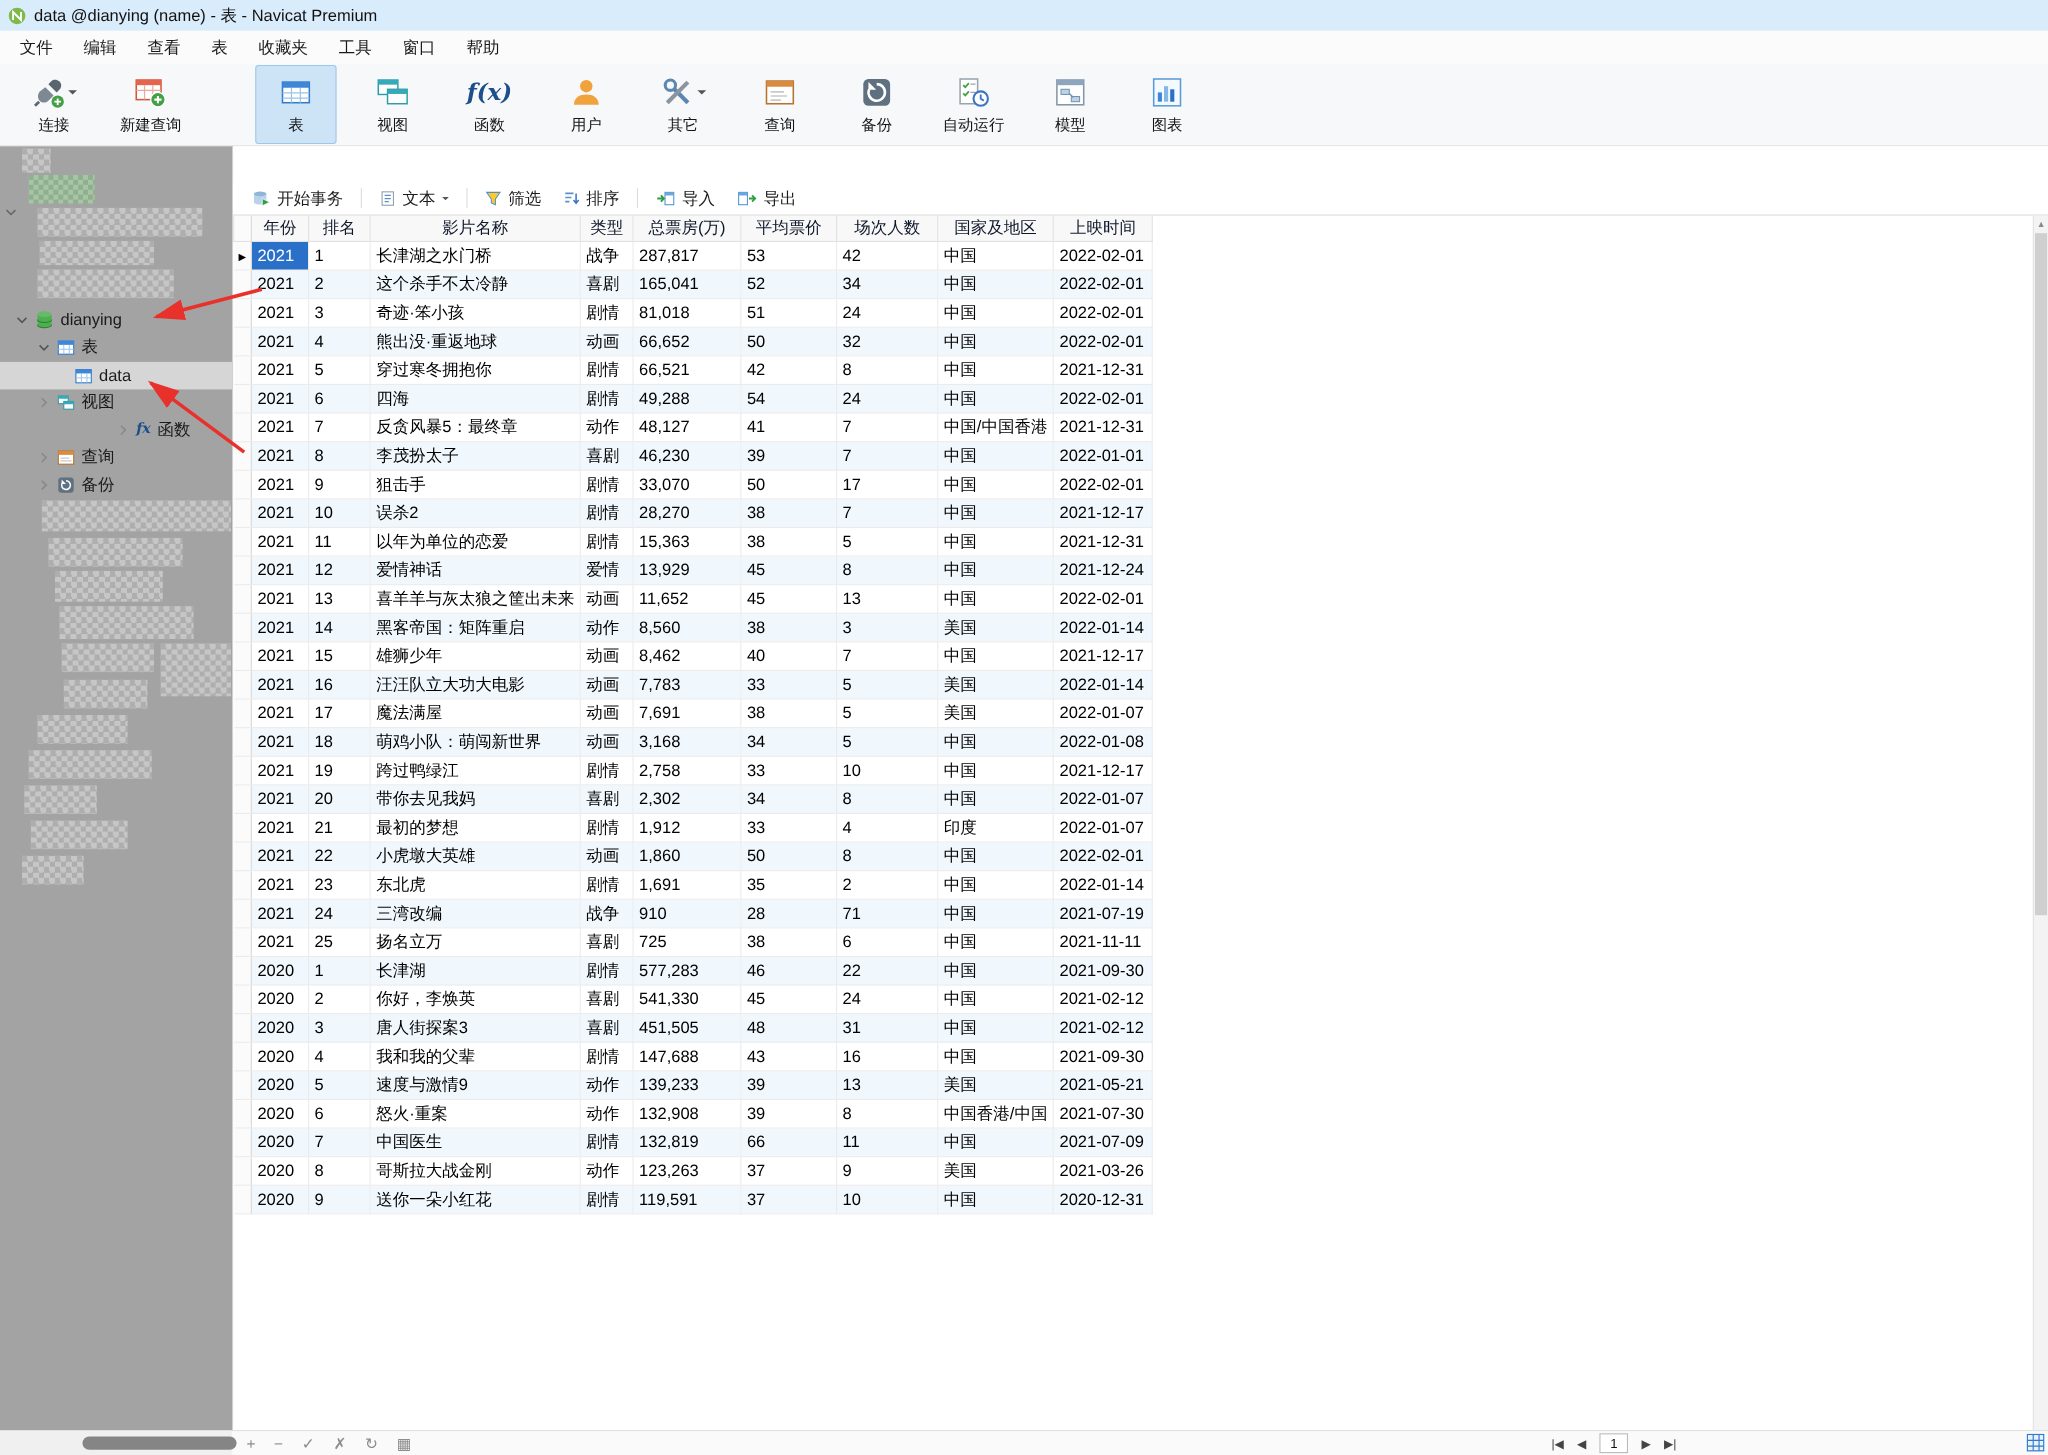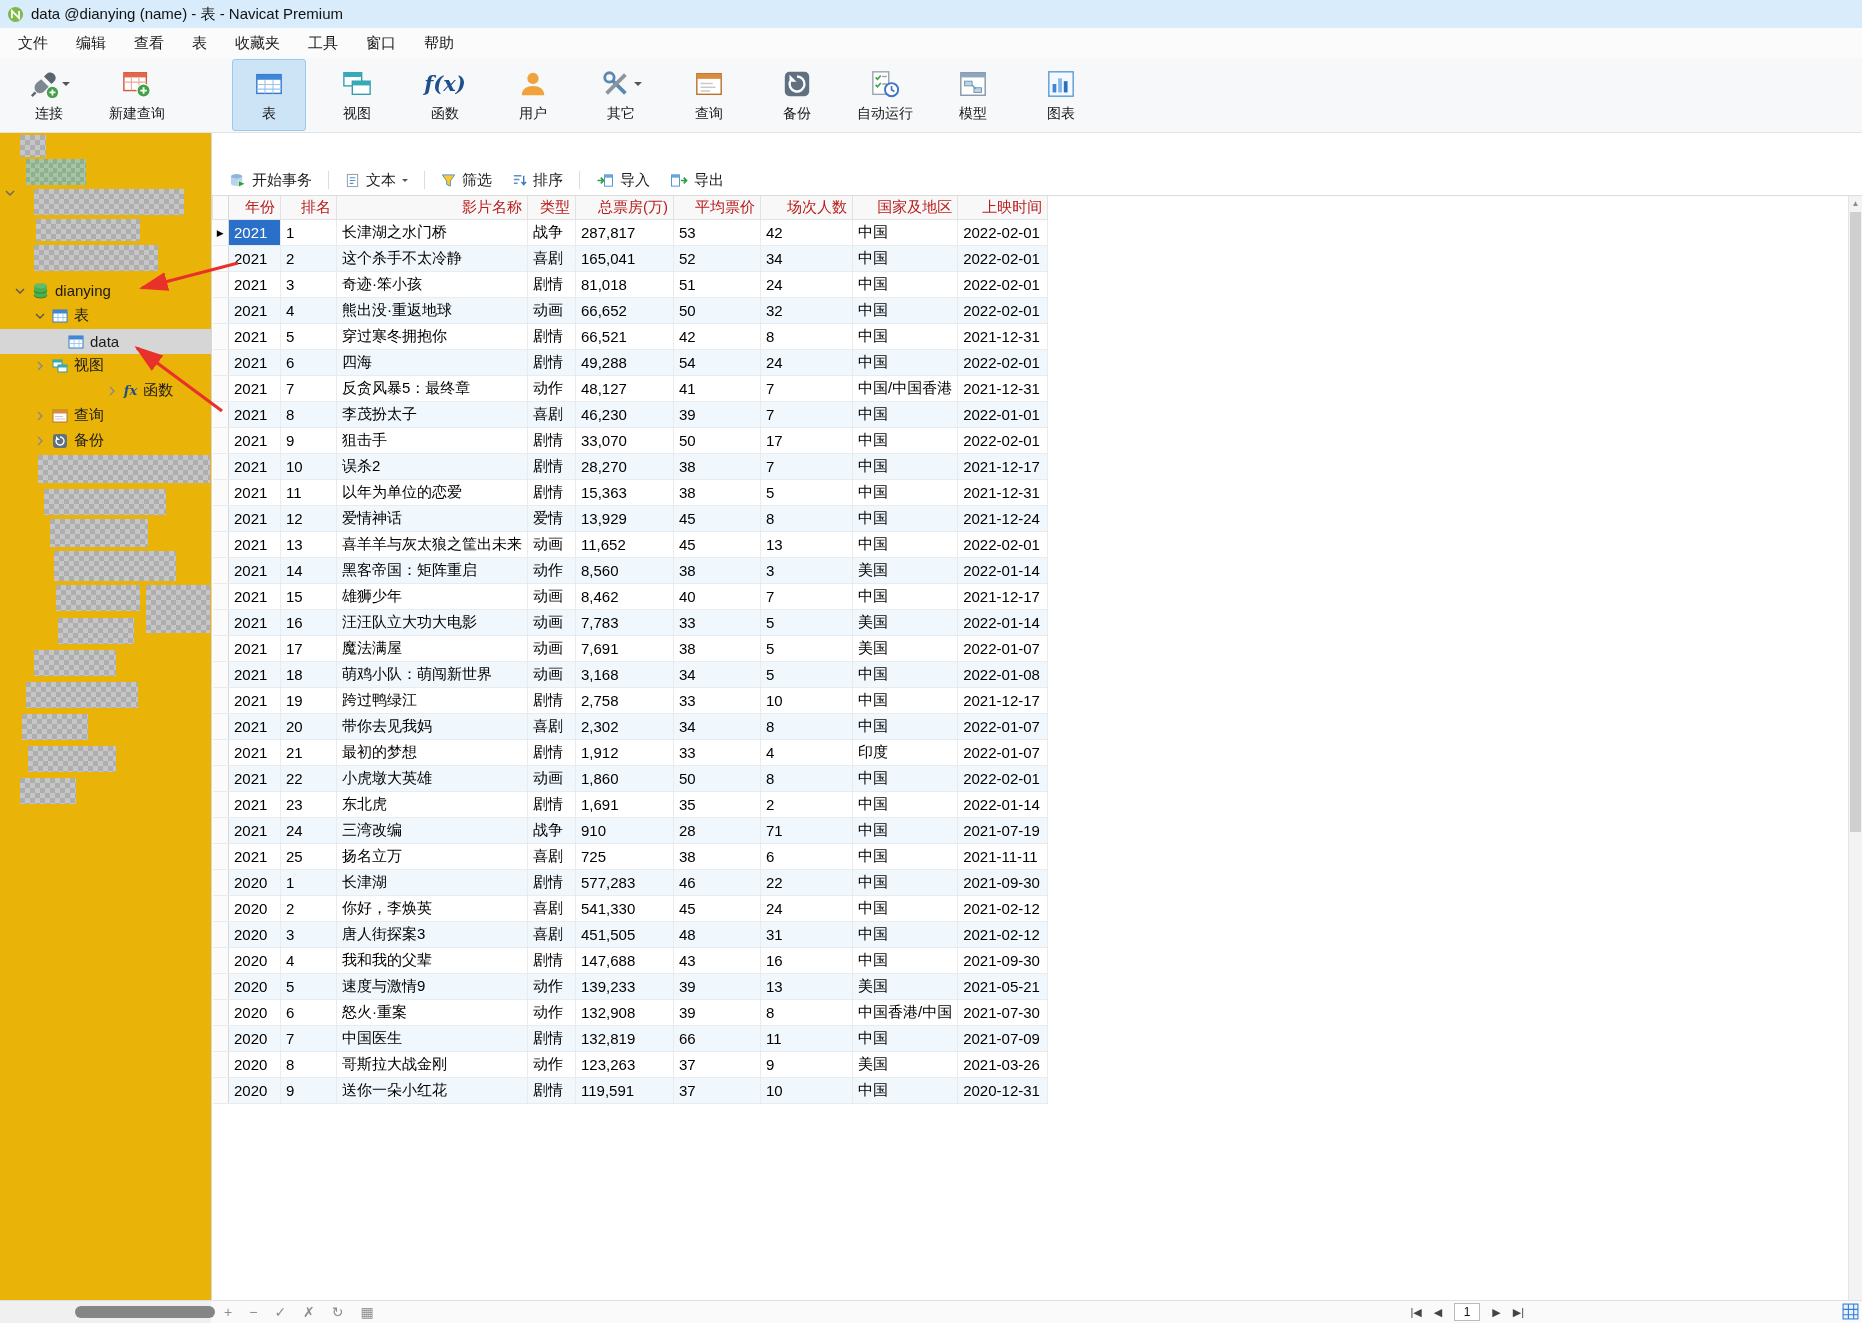--- a/index.html
+++ b/index.html
@@ -18,21 +18,21 @@
   
   .toolbar{position:absolute;left:0;top:58px;width:100%;height:75px;background:#f7f8f9;
     border-bottom:1px solid #e2e2e2;display:flex;align-items:center;padding-left:12px;box-sizing:border-box;gap:14px;}
   .tbtn{display:flex;flex-direction:column;align-items:center;justify-content:center;gap:5px;
     min-width:58px;height:66px;padding:2px 7px;border:1px solid transparent;border-radius:3px;font-size:14px;color:#161616;}
   .tbtn.active{background:#cde3f6;border-color:#9ec7e8;}
   .tbtn .icon-row{display:flex;align-items:center;gap:3px;height:32px;}
   .caret{width:0;height:0;border:4px solid transparent;border-top-color:#555;margin-top:4px;}
   .group-gap{margin-left:44px;}
   
-  .sidebar{position:absolute;left:0;top:133px;width:212px;bottom:22px;background:#eab308;
+  .sidebar{position:absolute;left:0;top:133px;width:212px;bottom:22px;background:#a3a3a3;
     border-right:1px solid #d5d5d5;box-sizing:border-box;overflow:hidden;}
   .trow{position:absolute;left:0;width:100%;height:25px;display:flex;align-items:center;gap:6px;font-size:15px;}
   .trow .tlabel{white-space:nowrap;}
   .trow.selected{background:#d6d6d6;}
   .chev{display:inline-flex;width:12px;justify-content:center;}
   .ticon{display:inline-flex;align-items:center;}
   .fx-small{font-family:"DejaVu Serif",serif;font-style:italic;font-size:13px;color:#1d4f8c;font-weight:bold;}
   .censor{position:absolute;background:repeating-conic-gradient(#c6c6c6 0% 25%, #aeaeae 0% 50%) 0 0/10px 10px;}
   .censor.green{background:repeating-conic-gradient(#a9c3a7 0% 25%, #8db08d 0% 50%) 0 0/9px 9px;}
   .annot{position:absolute;z-index:60;pointer-events:none;}
@@ -44,21 +44,21 @@
   .tab.active{background:#fff;color:#000;padding:0 15px;}
   .table-toolbar{position:absolute;left:0;top:32px;right:0;height:31px;background:#fff;
     border-bottom:1px solid #dcdcdc;display:flex;align-items:center;gap:2px;padding-left:8px;box-sizing:border-box;font-size:15px;}
   .ttbtn{display:inline-flex;align-items:center;gap:6px;padding:3px 9px;border-radius:2px;color:#1c1c1c;}
   .tsep{width:1px;height:18px;background:#dcdcdc;margin:0 5px;}
   .small-caret{width:0;height:0;border:3.5px solid transparent;border-top-color:#555;margin-top:3px;}
   
   .grid-wrap{position:absolute;left:0;top:63px;}
   table.grid{border-collapse:collapse;table-layout:fixed;font-size:15px;}
   table.grid th{height:23px;background:#f8f8f8;border:1px solid #e2e2e2;border-top:none;
-    font-weight:normal;text-align:right;padding:0 5px;color:#b91c1c;overflow:hidden;white-space:nowrap;}
+    font-weight:normal;text-align:center;padding:0 5px;color:#0f172a;overflow:hidden;white-space:nowrap;}
   table.grid td{height:25px;border-right:1px solid #ebebeb;border-bottom:1px solid #ebebeb;
     padding:0 5px;white-space:nowrap;overflow:hidden;color:#000;}
   table.grid tr.alt td{background:#f0f7fd;}
   table.grid td.sel{background:#2a70c8;color:#fff;}
   table.grid td.gutter, table.grid th.gutter{background:#fbfbfb;border-right:1px solid #d9d9d9;
     padding:0;text-align:center;font-size:9px;color:#000;}
   table.grid tr.alt td.gutter{background:#fbfbfb;}
   
   .vscroll{position:absolute;right:0;top:196px;bottom:22px;width:14px;background:#f3f3f3;border-left:1px solid #e3e3e3;box-sizing:border-box;}
   .vscroll .btn-up{position:absolute;top:0;left:0;right:0;height:15px;color:#8b8b8b;font-size:8px;text-align:center;line-height:15px;}

